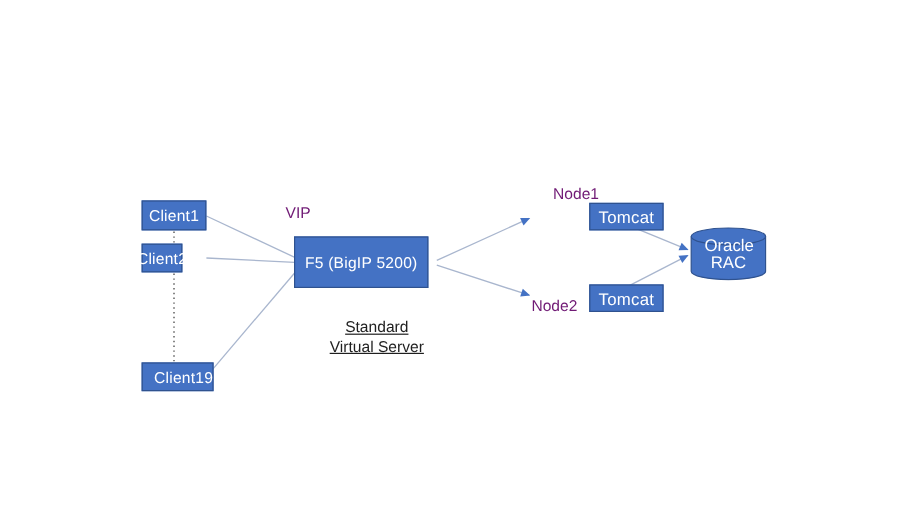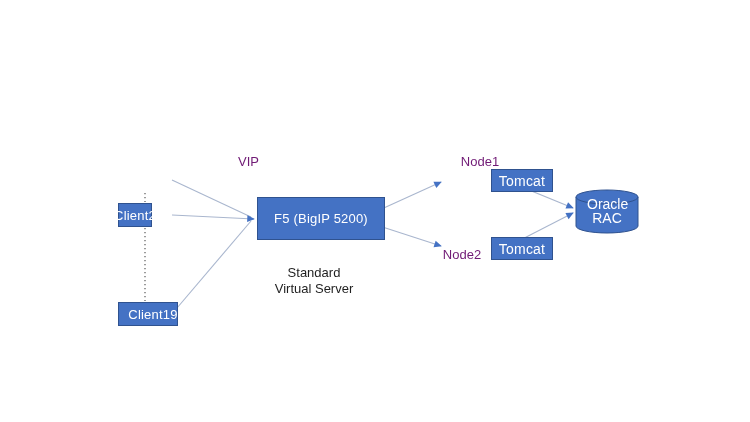--- a/index.html
+++ b/index.html
@@ -36,20 +36,21 @@
     line-height: 15px;
     text-align: center;
     white-space: nowrap;
   }
   .caption {
     position: absolute;
     color: #1f1f1f;
     font-size: 13px;
     line-height: 16px;
     text-align: center;
+    text-decoration: underline;
   }
   .cylinder {
     position: absolute;
     left: 575px; top: 189px;
     width: 64px; height: 45px;
   }
   .cylinder .cyl-text {
     position: absolute;
     left: 12px; top: 8px;
     width: 40px;
@@ -78,30 +79,33 @@
     <line x1="364" y1="217" x2="441" y2="182" stroke="#A9B6CE" stroke-width="1.1" marker-end="url(#arrow)"></line>
     <line x1="364" y1="221" x2="441" y2="246" stroke="#A9B6CE" stroke-width="1.1" marker-end="url(#arrow)"></line>
 
     <line x1="507" y1="181" x2="573" y2="208" stroke="#A9B6CE" stroke-width="1.1" marker-start="url(#arrow)" marker-end="url(#arrow)"></line>
     <line x1="507" y1="247" x2="573" y2="213" stroke="#A9B6CE" stroke-width="1.1" marker-start="url(#arrow)" marker-end="url(#arrow)"></line>
 
     <line x1="145" y1="193" x2="145" y2="202" stroke="#595959" stroke-width="1.2" stroke-dasharray="1.2 2.8"></line>
     <line x1="145" y1="228" x2="145" y2="301" stroke="#595959" stroke-width="1.2" stroke-dasharray="1.2 2.8"></line>
   </svg>
 
+  <div class="shape-box" style="left:118px; top:167px; width:54px; height:25px;">
+    <span>Client1</span>
+  </div>
   <div class="shape-box" style="left:118px; top:203px; width:34px; height:24px;">
     <span>Client2</span>
   </div>
   <div class="shape-box" style="left:118px; top:302px; width:60px; height:24px;padding-left:10px;">
     <span>Client19</span>
   </div>
 
-  <div class="txt-label" style="left:238px; top:154px;text-align:center;">VIP</div>
+  <div class="txt-label" style="left:238px; top:170px;text-align:center;">VIP</div>
 
-  <div class="shape-box" style="left:257px; top:197px; width:128px; height:43px;">
+  <div class="shape-box" style="left:245px; top:197px; width:112px; height:43px;">
     <span>F5 (BigIP 5200)</span>
   </div>
 
   <div class="caption" style="left:268px; top:265px; width:92px;">
     <span>Standard</span><br>
     <span>Virtual Server</span>
   </div>
 
   <div class="txt-label" style="left:446px; top:154px; width:68px;">Node1</div>
   <div class="shape-box tomcat" style="left:443px; top:169px; width:62px; height:23px;">

